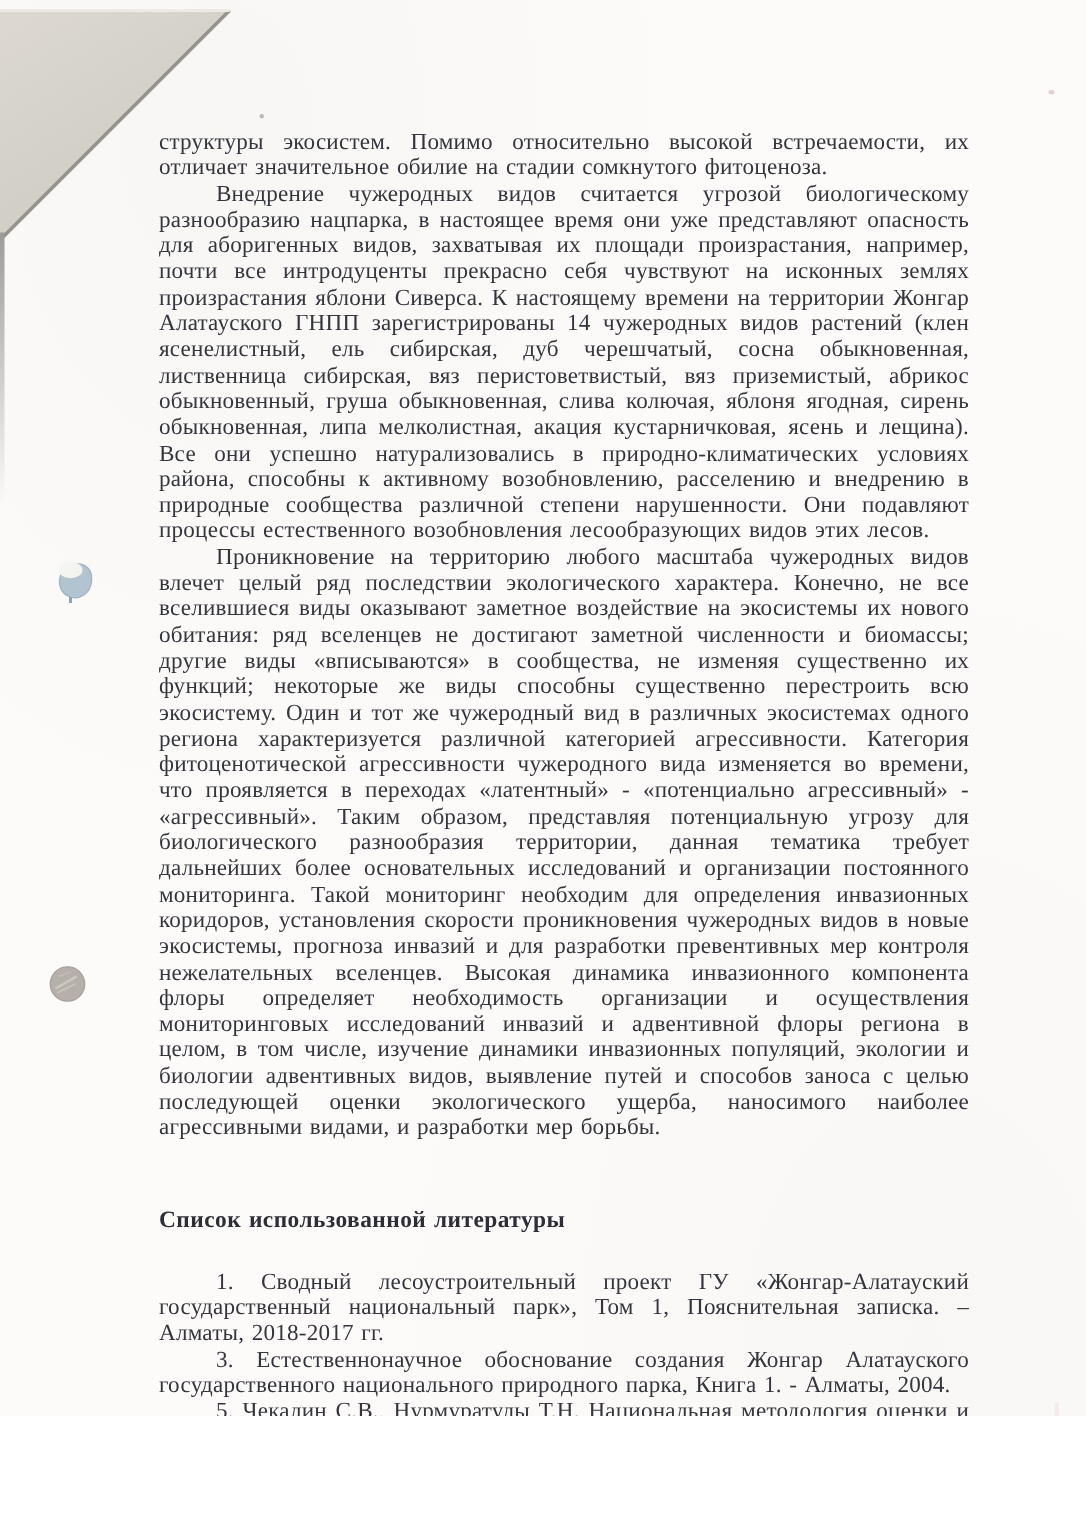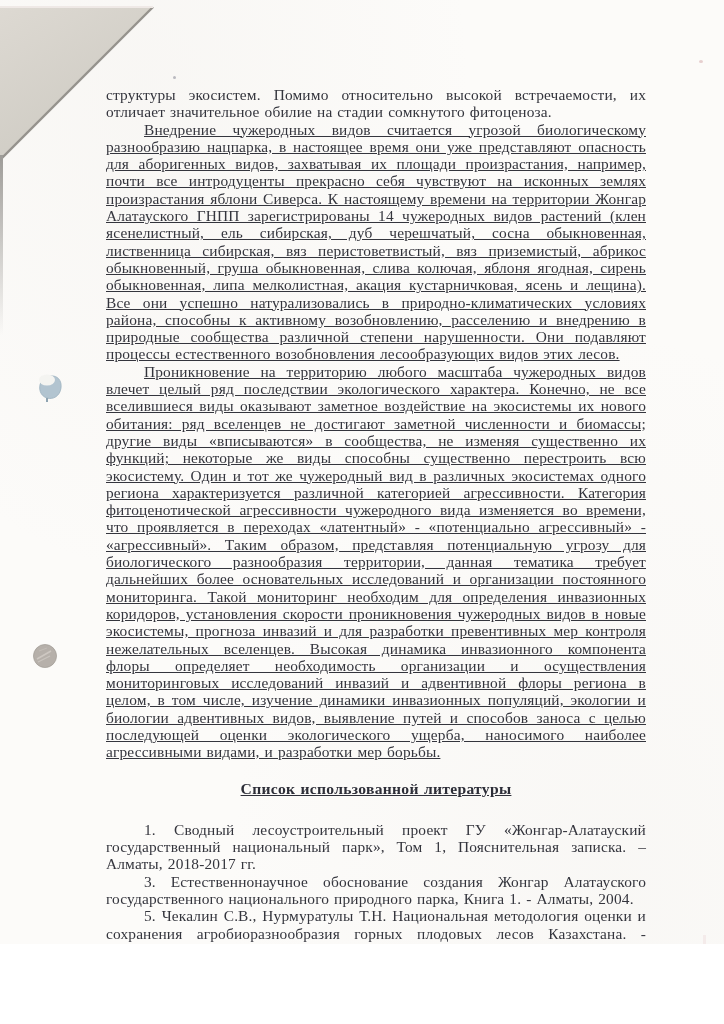--- a/index.html
+++ b/index.html
@@ -19,27 +19,26 @@
       radial-gradient(ellipse at 85% 95%, rgba(210,205,198,0.08), transparent 45%);
   }
   .text-block{
     position:absolute;left:106px;top:86px;width:540px;
     font-size:15.4px;line-height:17.3px;
     text-align:justify;
     letter-spacing:0.15px;
     word-spacing:1px;
   }
   .text-block p{margin:0;}
-  .text-block p.indent{text-indent:38px;text-decoration:underline;}
+  .text-block p.indent{text-indent:38px;}
   .biblio-heading{
-    text-align:center;font-weight:bold;
-    margin:19px 0 24px 0;
+    text-align:left;font-weight:bold;
+    margin:44px 0 24px 0;
     color:#2d2e38;
     letter-spacing:0.3px;
-    text-decoration:underline;
   }
   .references p{margin:0;text-indent:38px;}
   .page-number{
     position:absolute;top:947px;left:20px;width:700px;
     text-align:center;font-size:16px;color:#44454d;
   }
   .artifact{position:absolute;pointer-events:none;}
   .bottom-band{
     position:absolute;left:0;top:1000px;width:724px;height:9px;
     background:#f0efed;opacity:0.75;

